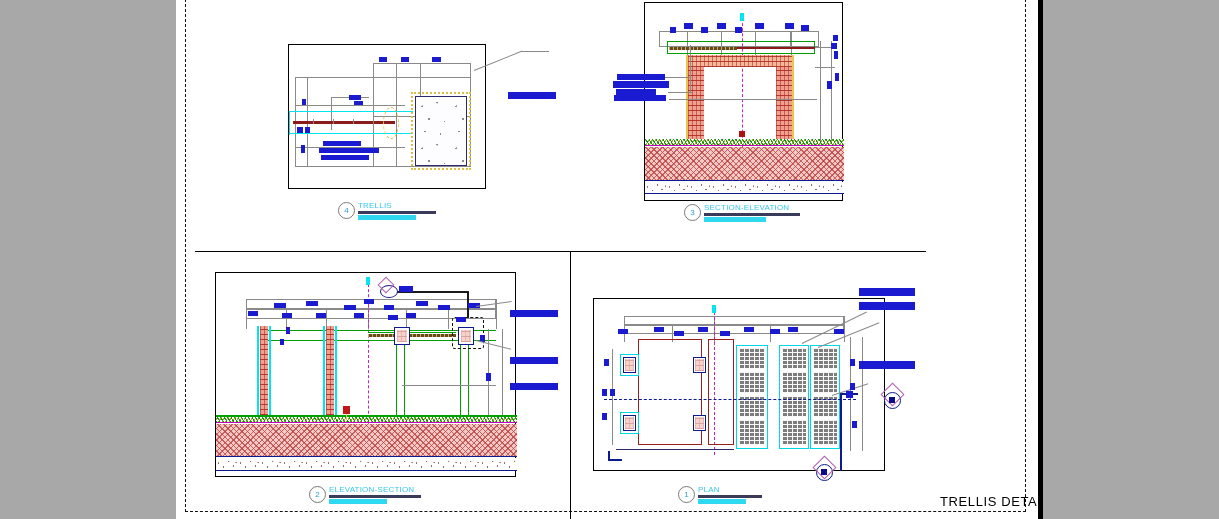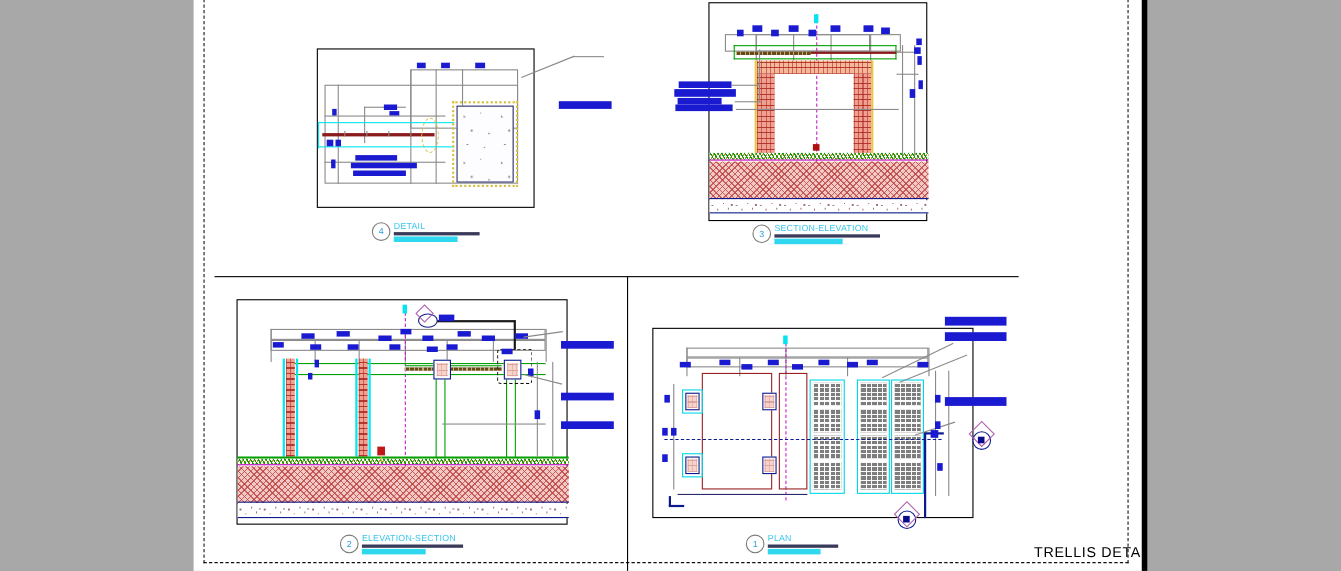--- a/index.html
+++ b/index.html
@@ -272,21 +272,21 @@
       <div class="btxt" style="left:32px; top:110px; width:48px; height:5px;"></div>
     </div>
 
     <div class="ln" style="left:298px; top:70px; width:52px; height:1px; transform:rotate(-22deg); transform-origin:left center;"></div>
     <div class="ln" style="left:345px; top:51px; width:28px; height:1px;"></div>
     <div class="btxt" style="left:332px; top:92px; width:48px; height:7px;"></div>
 
     <div class="view-title" style="left:162px; top:201px;">
       <div class="vt-bubble">4</div>
       <div class="vt-stack">
-        <div class="vt-name">DETAIL</div>
+        <div class="vt-name">TRELLIS</div>
         <div class="vt-ul" style="width:78px;"></div>
         <div class="vt-scale" style="width:58px;"></div>
       </div>
     </div>
 
     <div class="vp-frame" style="left:468px; top:2px; width:199px; height:199px;">
 
       <div class="box-gray" style="left:14px; top:28px; width:160px; height:16px;"></div>
       <div class="box-gray" style="left:42px; top:28px; width:104px; height:16px;"></div>
       <div class="ln" style="left:42px; top:28px; width:1px; height:24px;"></div>

